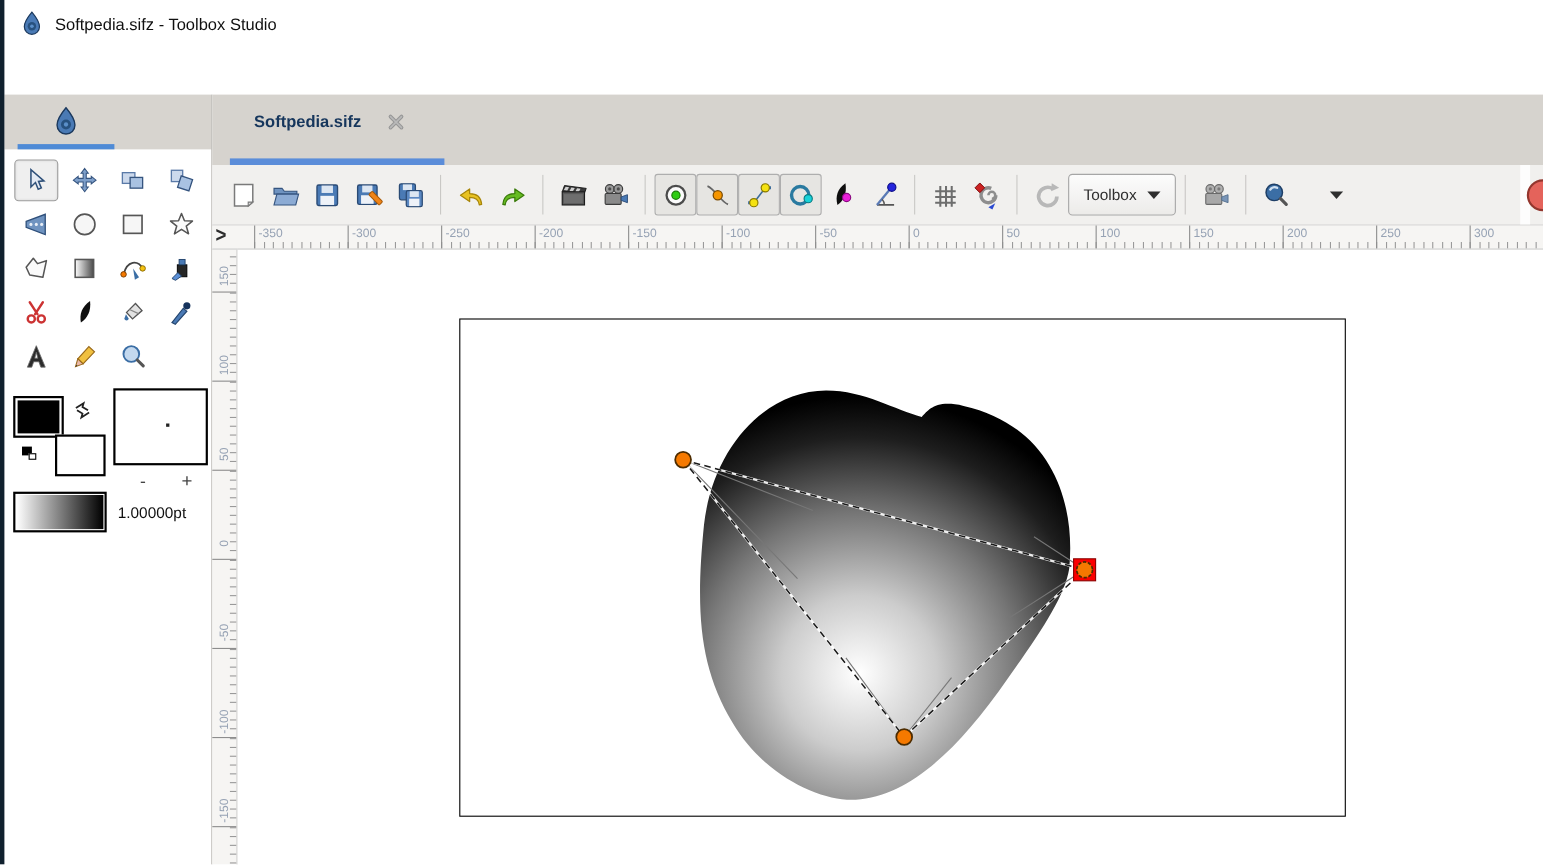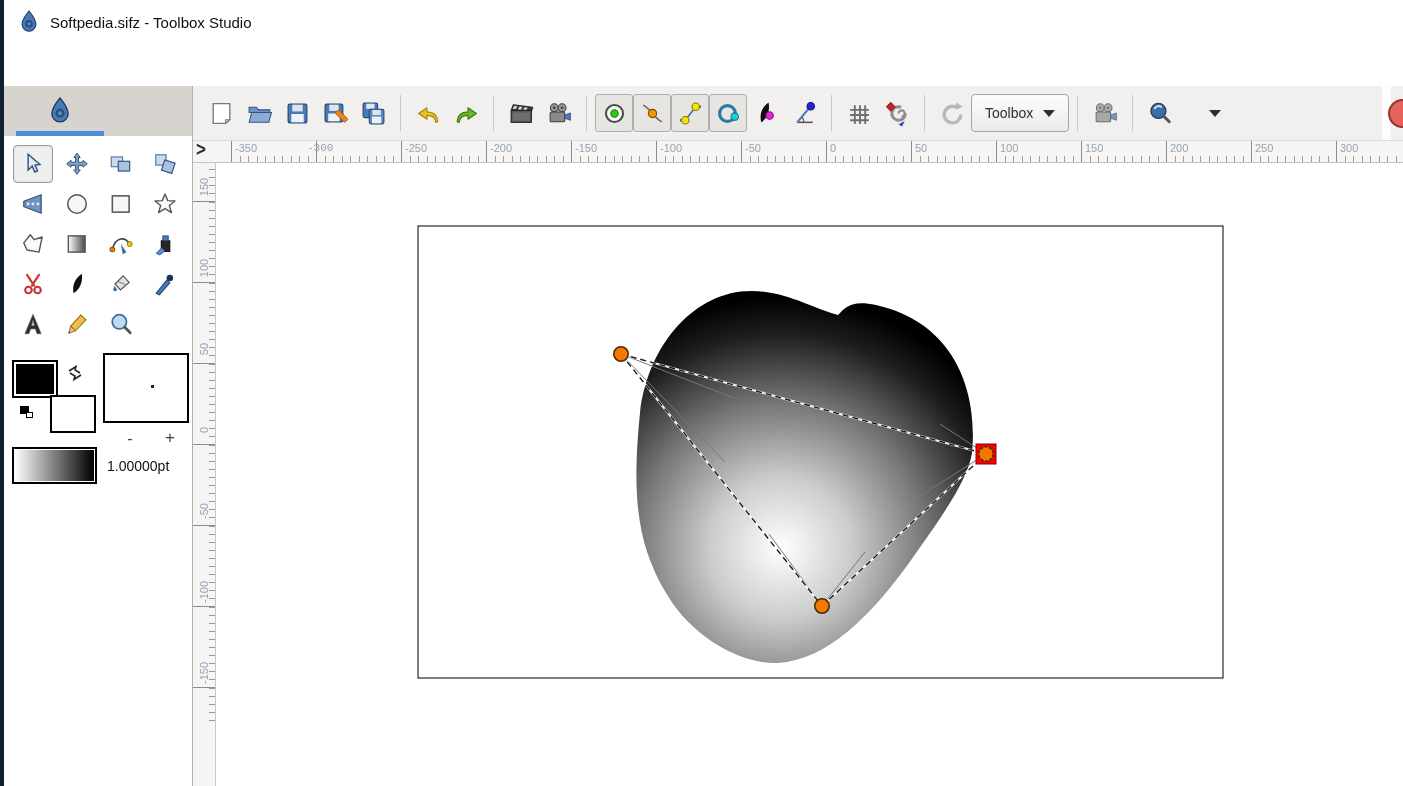--- a/index.html
+++ b/index.html
@@ -269,20 +269,28 @@
 
         <div class="gradient-swatch">
             <div class="g"></div>
           </div>
         <div class="width-label">1.00000pt</div>
       </div>
     </div>
 
     <div class="canvas-panel">
 
+      <div class="tabbar">
+        <span class="tab-label">Softpedia.sifz</span>
+        <svg class="tab-close" viewBox="0 0 18 18">
+          <path d="M4 4 L14 14 M14 4 L4 14" stroke="#979797" stroke-width="3.4" stroke-linecap="round"></path>
+          <path d="M4 4 L14 14 M14 4 L4 14" stroke="#b9b9b9" stroke-width="1.4" stroke-linecap="round"></path>
+          </svg>
+        <div class="tab-underline"></div>
+      </div>
 
       <div class="toolbar">
         <div class="tbtn">
           <svg viewBox="0 0 26 26">
             <path d="M5 3.5 H21 V19 L17 22.5 H5 Z" fill="#fff" stroke="#7a7a7a" stroke-width="1.3"></path>
             <path d="M21 19 L17 22.5 V19 Z" fill="#dcdcdc" stroke="#7a7a7a" stroke-width="1"></path>
             </svg>
         </div>
         <div class="tbtn">
           <svg viewBox="0 0 26 26">
@@ -574,21 +582,21 @@
             <div class="h-tick minor" style="left: 1128.5px;"></div>
             <div class="h-tick minor" style="left: 1137px;"></div>
             <div class="h-tick minor" style="left: 1145.5px;"></div>
             <div class="h-tick minor" style="left: 1154px;"></div>
             <div class="h-tick minor" style="left: 1162.5px;"></div>
             <div class="h-tick minor" style="left: 1171px;"></div>
             <div class="h-tick minor" style="left: 1179.5px;"></div>
             <div class="h-tick major" style="left: 15px;"></div>
             <div class="h-lab" style="left: 19px;">-350</div>
             <div class="h-tick major" style="left: 100px;"></div>
-            <div class="h-lab" style="left: 91px; font-family: Liberation Mono, monospace;">-300</div>
+            <div class="h-lab" style="left: 104px;">-300</div>
             <div class="h-tick major" style="left: 185px;"></div>
             <div class="h-lab" style="left: 189px;">-250</div>
             <div class="h-tick major" style="left: 270px;"></div>
             <div class="h-lab" style="left: 274px;">-200</div>
             <div class="h-tick major" style="left: 355px;"></div>
             <div class="h-lab" style="left: 359px;">-150</div>
             <div class="h-tick major" style="left: 440px;"></div>
             <div class="h-lab" style="left: 444px;">-100</div>
             <div class="h-tick major" style="left: 525px;"></div>
             <div class="h-lab" style="left: 529px;">-50</div>

